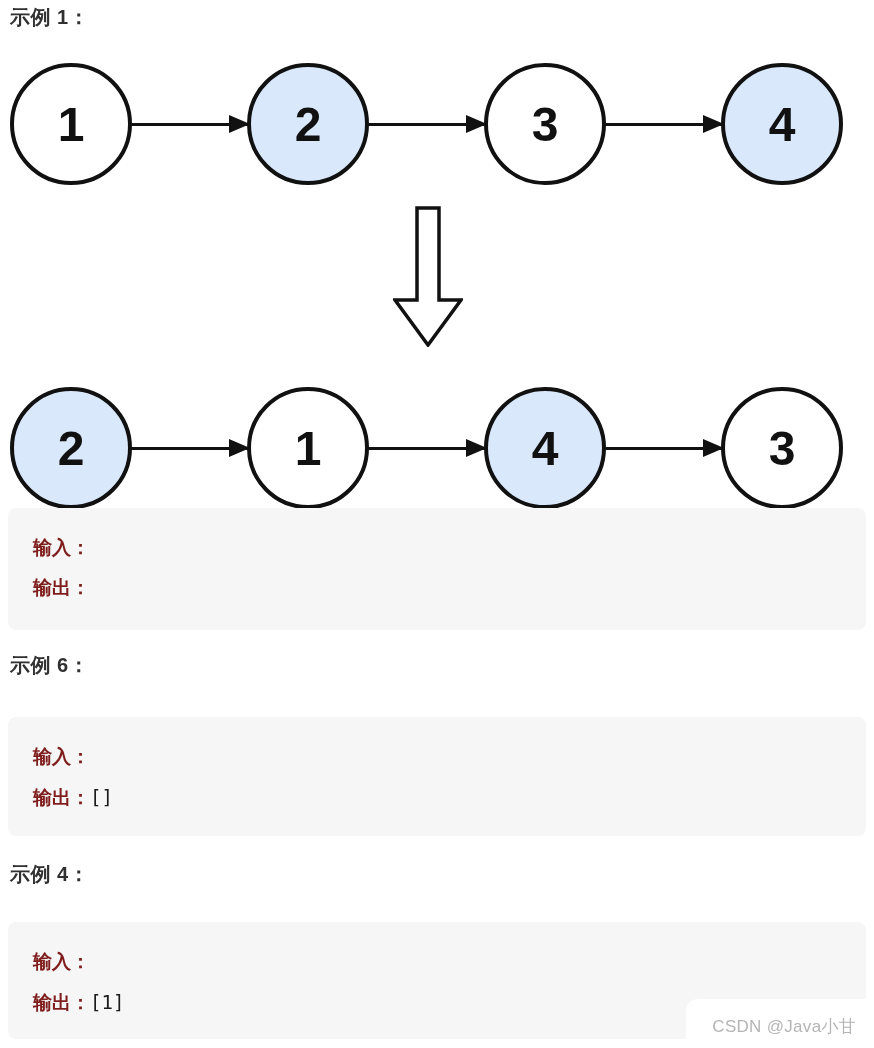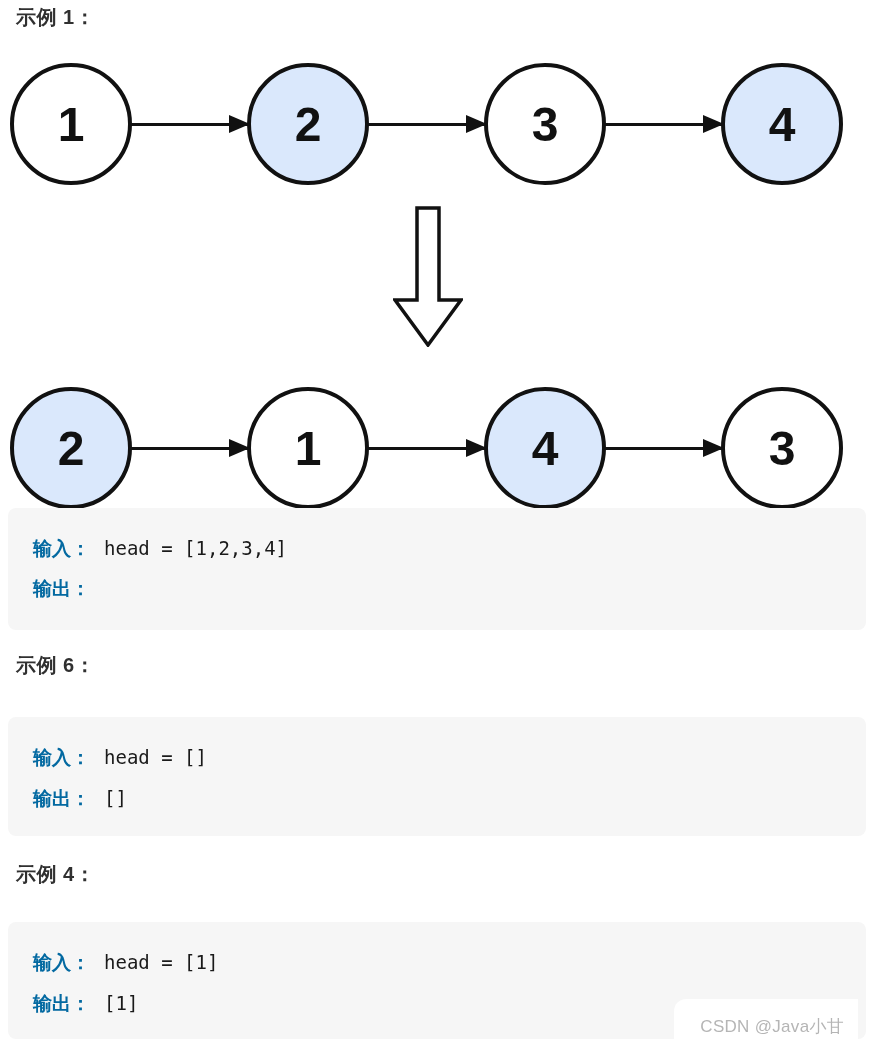--- a/index.html
+++ b/index.html
@@ -14,21 +14,21 @@
   body{
     width:874px;height:1048px;
     background:#ffffff;
     font-family:"Liberation Sans","DejaVu Sans",sans-serif;
     position:relative;
     overflow:hidden;
   }
   .page{position:absolute;inset:0;}
 
   .heading{
-    position:absolute;left:16px;
+    position:absolute;left:10px;
     margin:0;
     font-size:20px;line-height:24px;
     font-weight:700;color:var(--heading);
     letter-spacing:0.5px;
   }
   .heading.h-ex1{top:5px;}
   .heading.h-ex2{top:653px;}
   .heading.h-ex3{top:862px;}
 
   .list-row{
@@ -84,32 +84,32 @@
   .cb-3{top:922px;height:117px;}
 
   .code-line{
     display:flex;align-items:baseline;
     line-height:40px;
     white-space:pre;
   }
   .io-label{
     font-weight:700;
     font-size:19px;
-    color:#0369a1;
-    margin-right:14px;
+    color:#7f1d1d;
+    margin-right:0;
   }
   .code{
     font-family:"DejaVu Sans Mono","Liberation Mono",monospace;
     font-size:19px;
     color:#1a1a1a;
   }
 
   .watermark-pill{
     position:absolute;
-    right:16px;bottom:0;
+    right:4px;bottom:0;
     background:rgba(255,255,255,0.93);
     border-top-left-radius:12px;
     padding:16px 14px 10px 26px;
   }
   .watermark-text{
     font-size:17px;
     color:var(--wm);
     letter-spacing:0.3px;
   }
 </style>
@@ -139,43 +139,43 @@
       <div class="conn"></div>
       <div class="node">1</div>
       <div class="conn"></div>
       <div class="node hl">4</div>
       <div class="conn"></div>
       <div class="node">3</div>
     </div>
 
   <div class="code-block cb-1">
     <div class="code-line">
-      <span class="io-label">输入：</span><span class="code">head = [1,2,3,4]</span>
+      <span class="io-label">输入：</span>
     </div>
     <div class="code-line">
       <span class="io-label">输出：</span>
     </div>
   </div>
 
   <h3 class="heading h-ex2">示例 6：</h3>
 
   <div class="code-block cb-2">
     <div class="code-line">
-      <span class="io-label">输入：</span><span class="code">head = []</span>
+      <span class="io-label">输入：</span>
     </div>
     <div class="code-line">
       <span class="io-label">输出：</span><span class="code">[]</span>
     </div>
   </div>
 
   <h3 class="heading h-ex3">示例 4：</h3>
 
   <div class="code-block cb-3">
     <div class="code-line">
-      <span class="io-label">输入：</span><span class="code">head = [1]</span>
+      <span class="io-label">输入：</span>
     </div>
     <div class="code-line">
       <span class="io-label">输出：</span><span class="code">[1]</span>
     </div>
   </div>
 
   <div class="watermark-pill">
     <span class="watermark-text">CSDN @Java小甘</span>
   </div>
 

